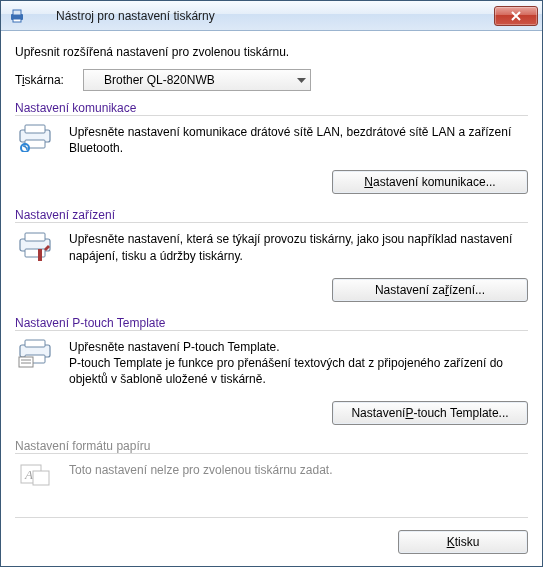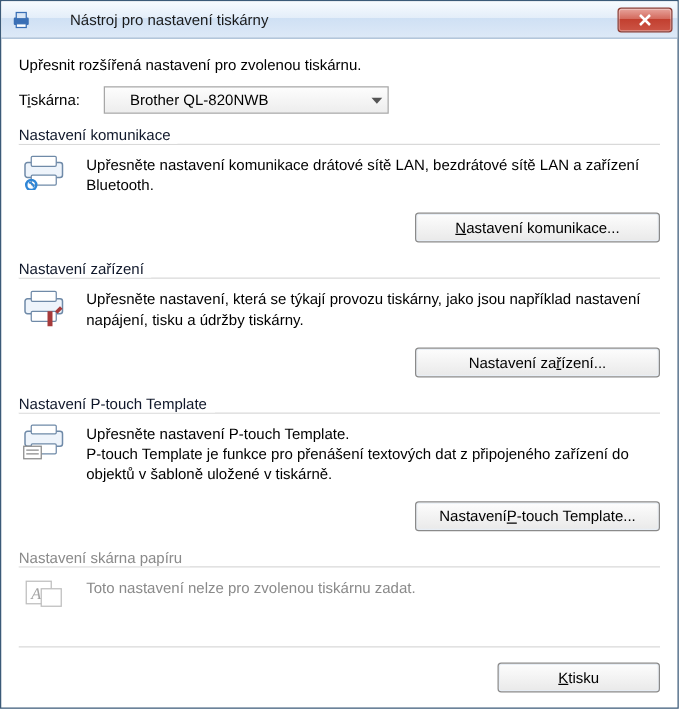--- a/index.html
+++ b/index.html
@@ -73,21 +73,21 @@
 
   .group {
     position: relative;
     margin-bottom: 16px;
     padding-top: 6px;
   }
   .group .legend {
     position:absolute; top:-2px; left:0;
     padding-right:6px;
     background:#fff;
-    color:#0f172a;
+    color:#4c1d95;
   }
   .group .rule {
     height:1px;
     background:#d9d9d9;
     margin-top:6px;
   }
   .group .body {
     display:flex;
     gap:14px;
     padding-top:8px;
@@ -235,21 +235,21 @@
     <div class="btn-row">
       <div class="btn">
         <span>Nastavení </span>
           <span class="u">P</span>
           <span>-touch Template...</span>
       </div>
     </div>
   </div>
 
   <div class="group disabled" style="margin-bottom:8px;">
-    <span class="legend">Nastavení skárna papíru</span>
+    <span class="legend">Nastavení formátu papíru</span>
     <div class="rule"></div>
     <div class="body">
       <div class="icon-cell">
         <svg class="ic-paper" viewBox="0 0 32 26">
           <rect x="2" y="3" width="20" height="18" fill="#fff" stroke="#8a8a8a" stroke-width="1"></rect>
           <text x="6" y="17" font-size="13" fill="#555" font-style="italic" font-family="Georgia,serif">A</text>
           <rect x="14" y="9" width="16" height="14" fill="#fff" stroke="#8a8a8a" stroke-width="1"></rect>
         </svg>
       </div>
       <div class="desc">Toto nastavení nelze pro zvolenou tiskárnu zadat.</div>

